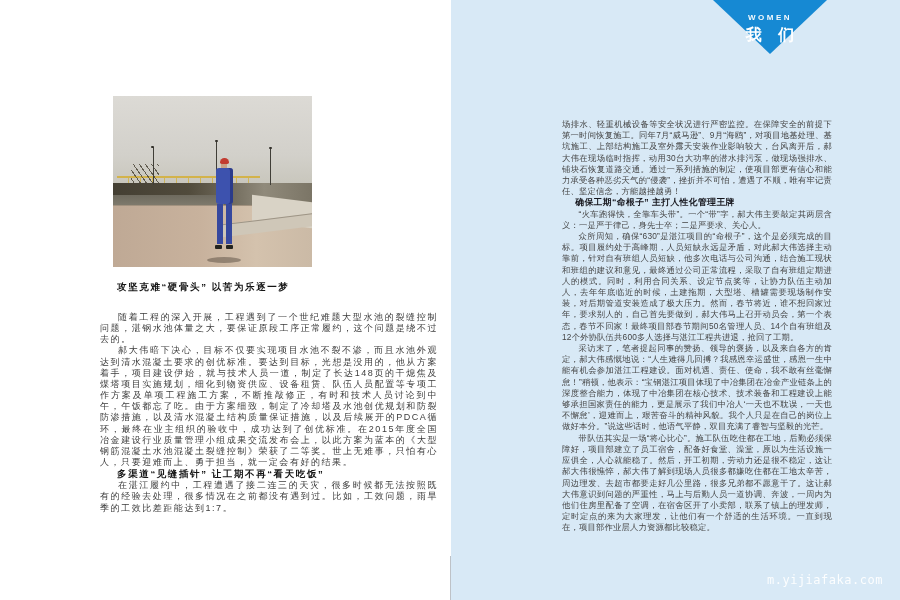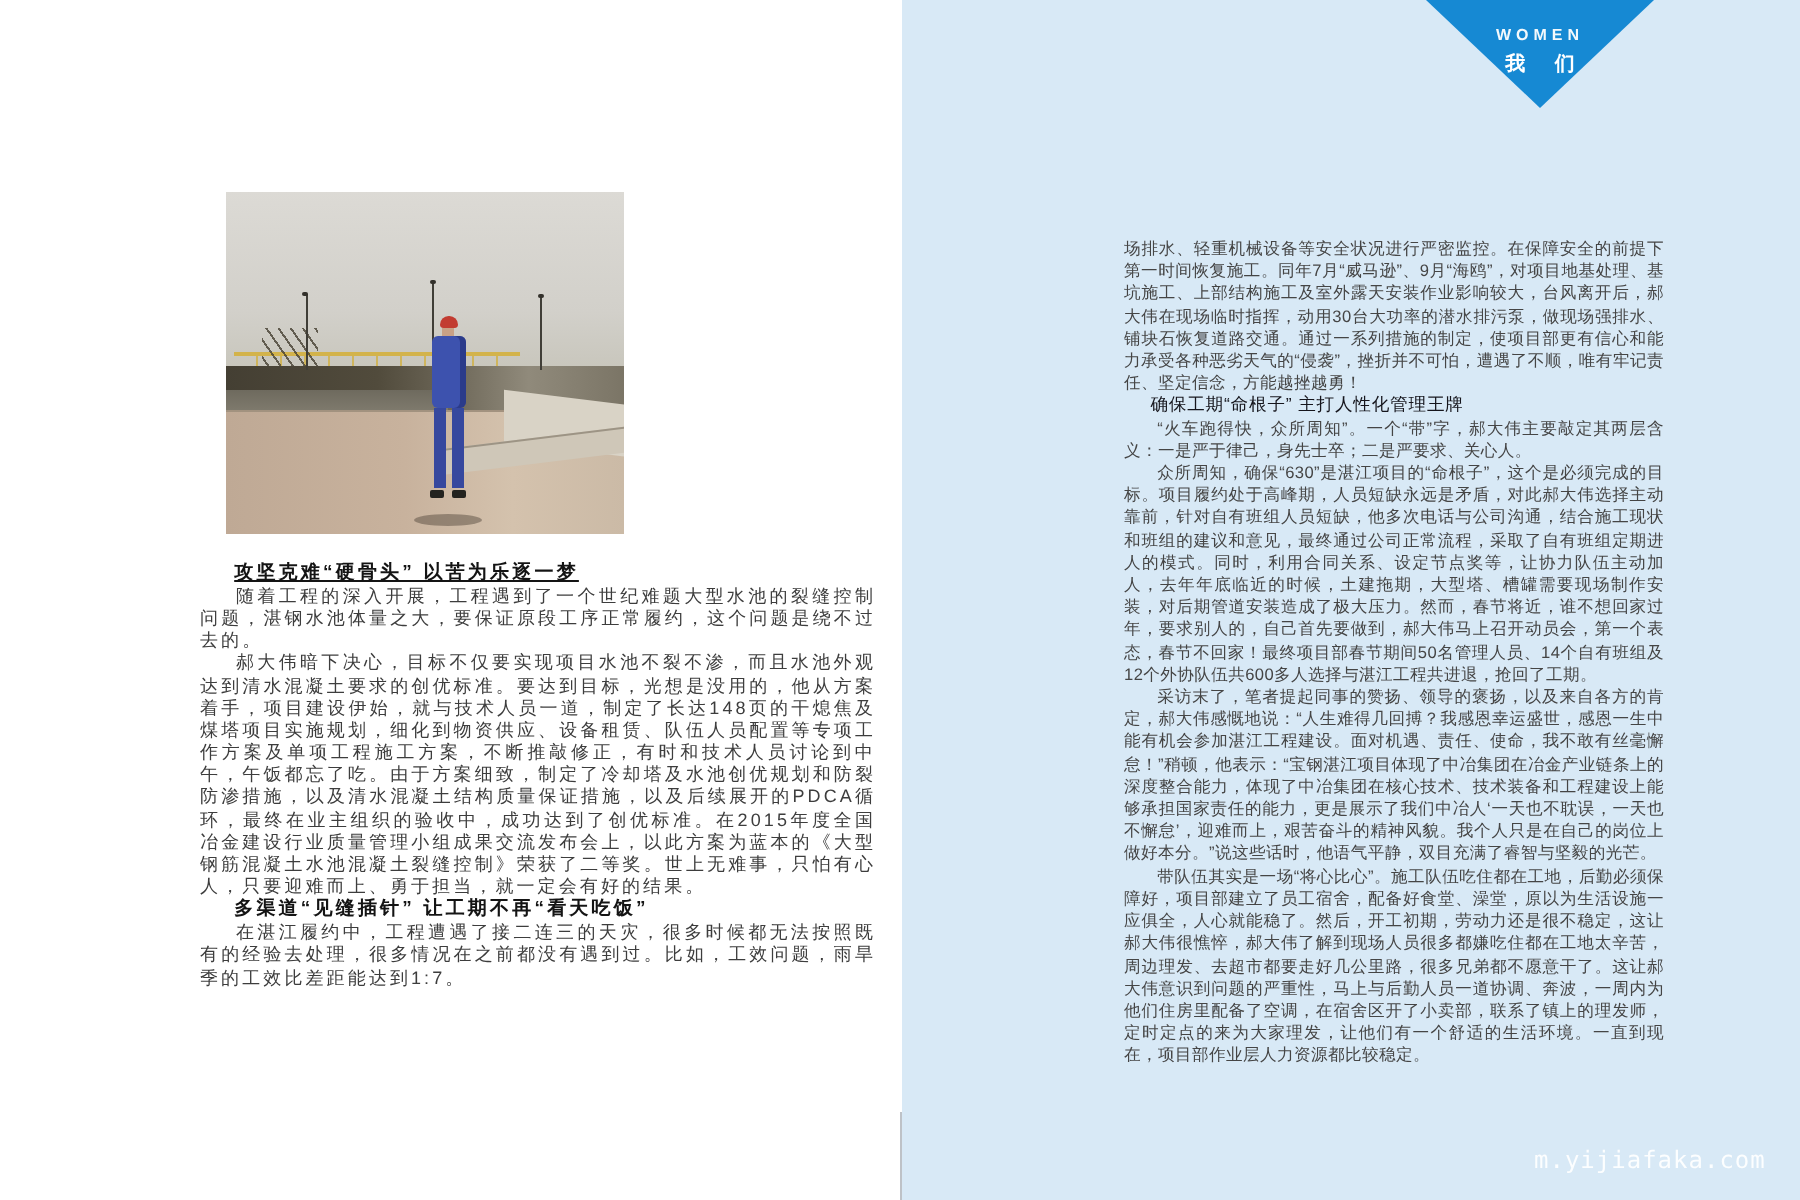--- a/index.html
+++ b/index.html
@@ -9,46 +9,46 @@
   }
   .spread{position:relative;width:900px;height:600px;background:#ffffff;}
 
   
   .page-right{position:absolute;left:451px;top:0;width:476px;height:600px;background:#d8e9f6;}
   .corner-triangle{position:absolute;left:262px;top:0;width:0;height:0;
     border-left:57px solid transparent;border-right:57px solid transparent;
     border-top:54px solid #1689d3;}
   .banner-text{position:absolute;left:262px;top:13px;width:114px;text-align:center;color:#ffffff;}
   .banner-en{display:block;font-size:8px;letter-spacing:2.5px;font-weight:bold;opacity:.95;}
-  .banner-cn{display:block;font-size:10px;font-weight:bold;letter-spacing:6px;padding-left:6px;margin-top:3px;}
+  .banner-cn{display:block;font-size:16px;font-weight:bold;letter-spacing:6px;padding-left:6px;margin-top:3px;}
 
   .right-text{position:absolute;left:111px;top:119px;width:270px;
     font-size:8.3px;line-height:11.2px;letter-spacing:.2px;color:#454545;
     text-align:justify;}
   .right-text p{margin:0;text-indent:2em;}
   .right-text p.cont{text-indent:0;}
-  .right-text h2{margin:0;font-size:8.8px;line-height:11.2px;font-weight:normal;
+  .right-text h2{margin:0;font-size:8.8px;line-height:11.2px;font-weight:bold;
     color:#15151c;text-indent:1.5em;letter-spacing:.4px;}
   .right-text p.byline{text-align:right;text-indent:0;}
 
   .watermark{position:absolute;left:316px;top:573px;white-space:nowrap;
     font-family:"DejaVu Sans Mono",monospace;font-size:12px;letter-spacing:.5px;
     color:rgba(255,255,255,.92);}
 
   .gutter-line{position:absolute;left:450px;top:556px;width:1px;height:44px;
     background:rgba(110,120,130,.45);}
 
   
   .left-text{position:absolute;left:100px;top:281px;width:338px;
     font-size:9px;line-height:11.15px;letter-spacing:1.55px;color:#3d3d3d;
     text-align:justify;}
   .left-text p{margin:0;text-indent:2em;}
   .left-text h2{margin:0;font-size:9.5px;line-height:12px;font-weight:bold;
     color:#141414;text-indent:1.8em;letter-spacing:1.6px;}
-  .left-text h2.h-first{margin-bottom:0;text-decoration:underline;}
+  .left-text h2.h-first{margin-bottom:19px;}
 
   
   .photo{position:absolute;left:113px;top:96px;width:199px;height:171px;overflow:hidden;
     background:linear-gradient(180deg,#dcdad5 0%,#d2d0ca 35%,#c8c6bc 52%);}
   .ph{position:absolute;}
   .ph-structures{left:0;top:51%;width:100%;height:15%;
     background:linear-gradient(90deg,#443f33 0%,#514b3c 38%,#6a6455 55%,#908a7b 76%,#7b7566 100%);}
   .ph-rail{left:2%;top:47%;width:72%;height:7%;
     border-top:2px solid #d3b34b;border-bottom:1px solid #c2a240;
     background:repeating-linear-gradient(90deg,rgba(0,0,0,0) 0 11px,rgba(208,178,76,.85) 11px 12px);}
@@ -133,21 +133,21 @@
 
     <div class="corner-triangle"></div>
     <div class="banner-text">
       <span class="banner-en">WOMEN</span>
       <span class="banner-cn">我 们</span>
     </div>
 
     <div class="right-text">
       <p class="cont">场排水、轻重机械设备等安全状况进行严密监控。在保障安全的前提下第一时间恢复施工。同年7月“威马逊”、9月“海鸥”，对项目地基处理、基坑施工、上部结构施工及室外露天安装作业影响较大，台风离开后，郝大伟在现场临时指挥，动用30台大功率的潜水排污泵，做现场强排水、铺块石恢复道路交通。通过一系列措施的制定，使项目部更有信心和能力承受各种恶劣天气的“侵袭”，挫折并不可怕，遭遇了不顺，唯有牢记责任、坚定信念，方能越挫越勇！</p>
       <h2>确保工期“命根子” 主打人性化管理王牌</h2>
-      <p>“火车跑得快，众所周知”。一个“带”字，郝大伟主要敲定其两层含义：一是严于律己，身先士卒；二是严要求、关心人。</p>
+      <p>“火车跑得快，全靠车头带”。一个“带”字，郝大伟主要敲定其两层含义：一是严于律己，身先士卒；二是严要求、关心人。</p>
       <p>众所周知，确保“630”是湛江项目的“命根子”，这个是必须完成的目标。项目履约处于高峰期，人员短缺永远是矛盾，对此郝大伟选择主动靠前，针对自有班组人员短缺，他多次电话与公司沟通，结合施工现状和班组的建议和意见，最终通过公司正常流程，采取了自有班组定期进人的模式。同时，利用合同关系、设定节点奖等，让协力队伍主动加人，去年年底临近的时候，土建拖期，大型塔、槽罐需要现场制作安装，对后期管道安装造成了极大压力。然而，春节将近，谁不想回家过年，要求别人的，自己首先要做到，郝大伟马上召开动员会，第一个表态，春节不回家！最终项目部春节期间50名管理人员、14个自有班组及12个外协队伍共600多人选择与湛江工程共进退，抢回了工期。</p>
       <p>采访末了，笔者提起同事的赞扬、领导的褒扬，以及来自各方的肯定，郝大伟感慨地说：“人生难得几回搏？我感恩幸运盛世，感恩一生中能有机会参加湛江工程建设。面对机遇、责任、使命，我不敢有丝毫懈怠！”稍顿，他表示：“宝钢湛江项目体现了中冶集团在冶金产业链条上的深度整合能力，体现了中冶集团在核心技术、技术装备和工程建设上能够承担国家责任的能力，更是展示了我们中冶人‘一天也不耽误，一天也不懈怠’，迎难而上，艰苦奋斗的精神风貌。我个人只是在自己的岗位上做好本分。”说这些话时，他语气平静，双目充满了睿智与坚毅的光芒。</p>
       <p>带队伍其实是一场“将心比心”。施工队伍吃住都在工地，后勤必须保障好，项目部建立了员工宿舍，配备好食堂、澡堂，原以为生活设施一应俱全，人心就能稳了。然后，开工初期，劳动力还是很不稳定，这让郝大伟很憔悴，郝大伟了解到现场人员很多都嫌吃住都在工地太辛苦，周边理发、去超市都要走好几公里路，很多兄弟都不愿意干了。这让郝大伟意识到问题的严重性，马上与后勤人员一道协调、奔波，一周内为他们住房里配备了空调，在宿舍区开了小卖部，联系了镇上的理发师，定时定点的来为大家理发，让他们有一个舒适的生活环境。一直到现在，项目部作业层人力资源都比较稳定。</p>
     </div>
 
     <div class="watermark">m.yijiafaka.com</div>
   </div>
 
 </div>
 

